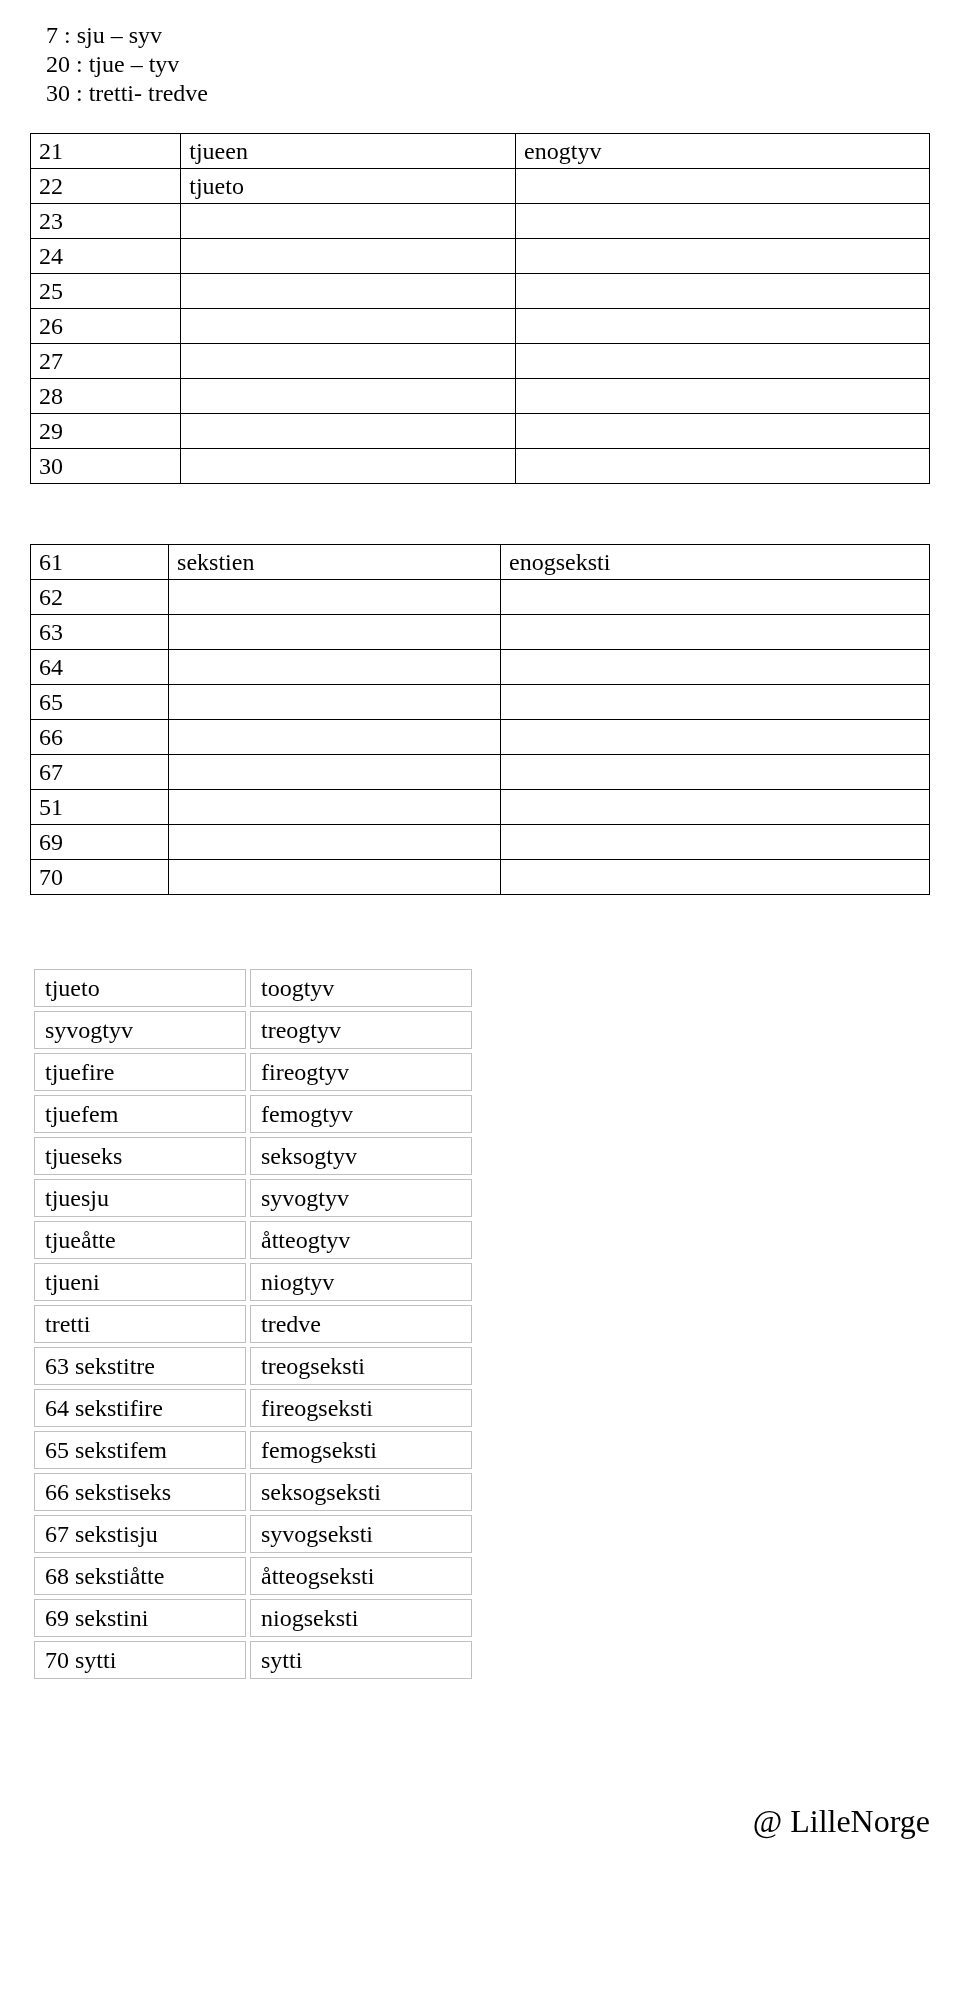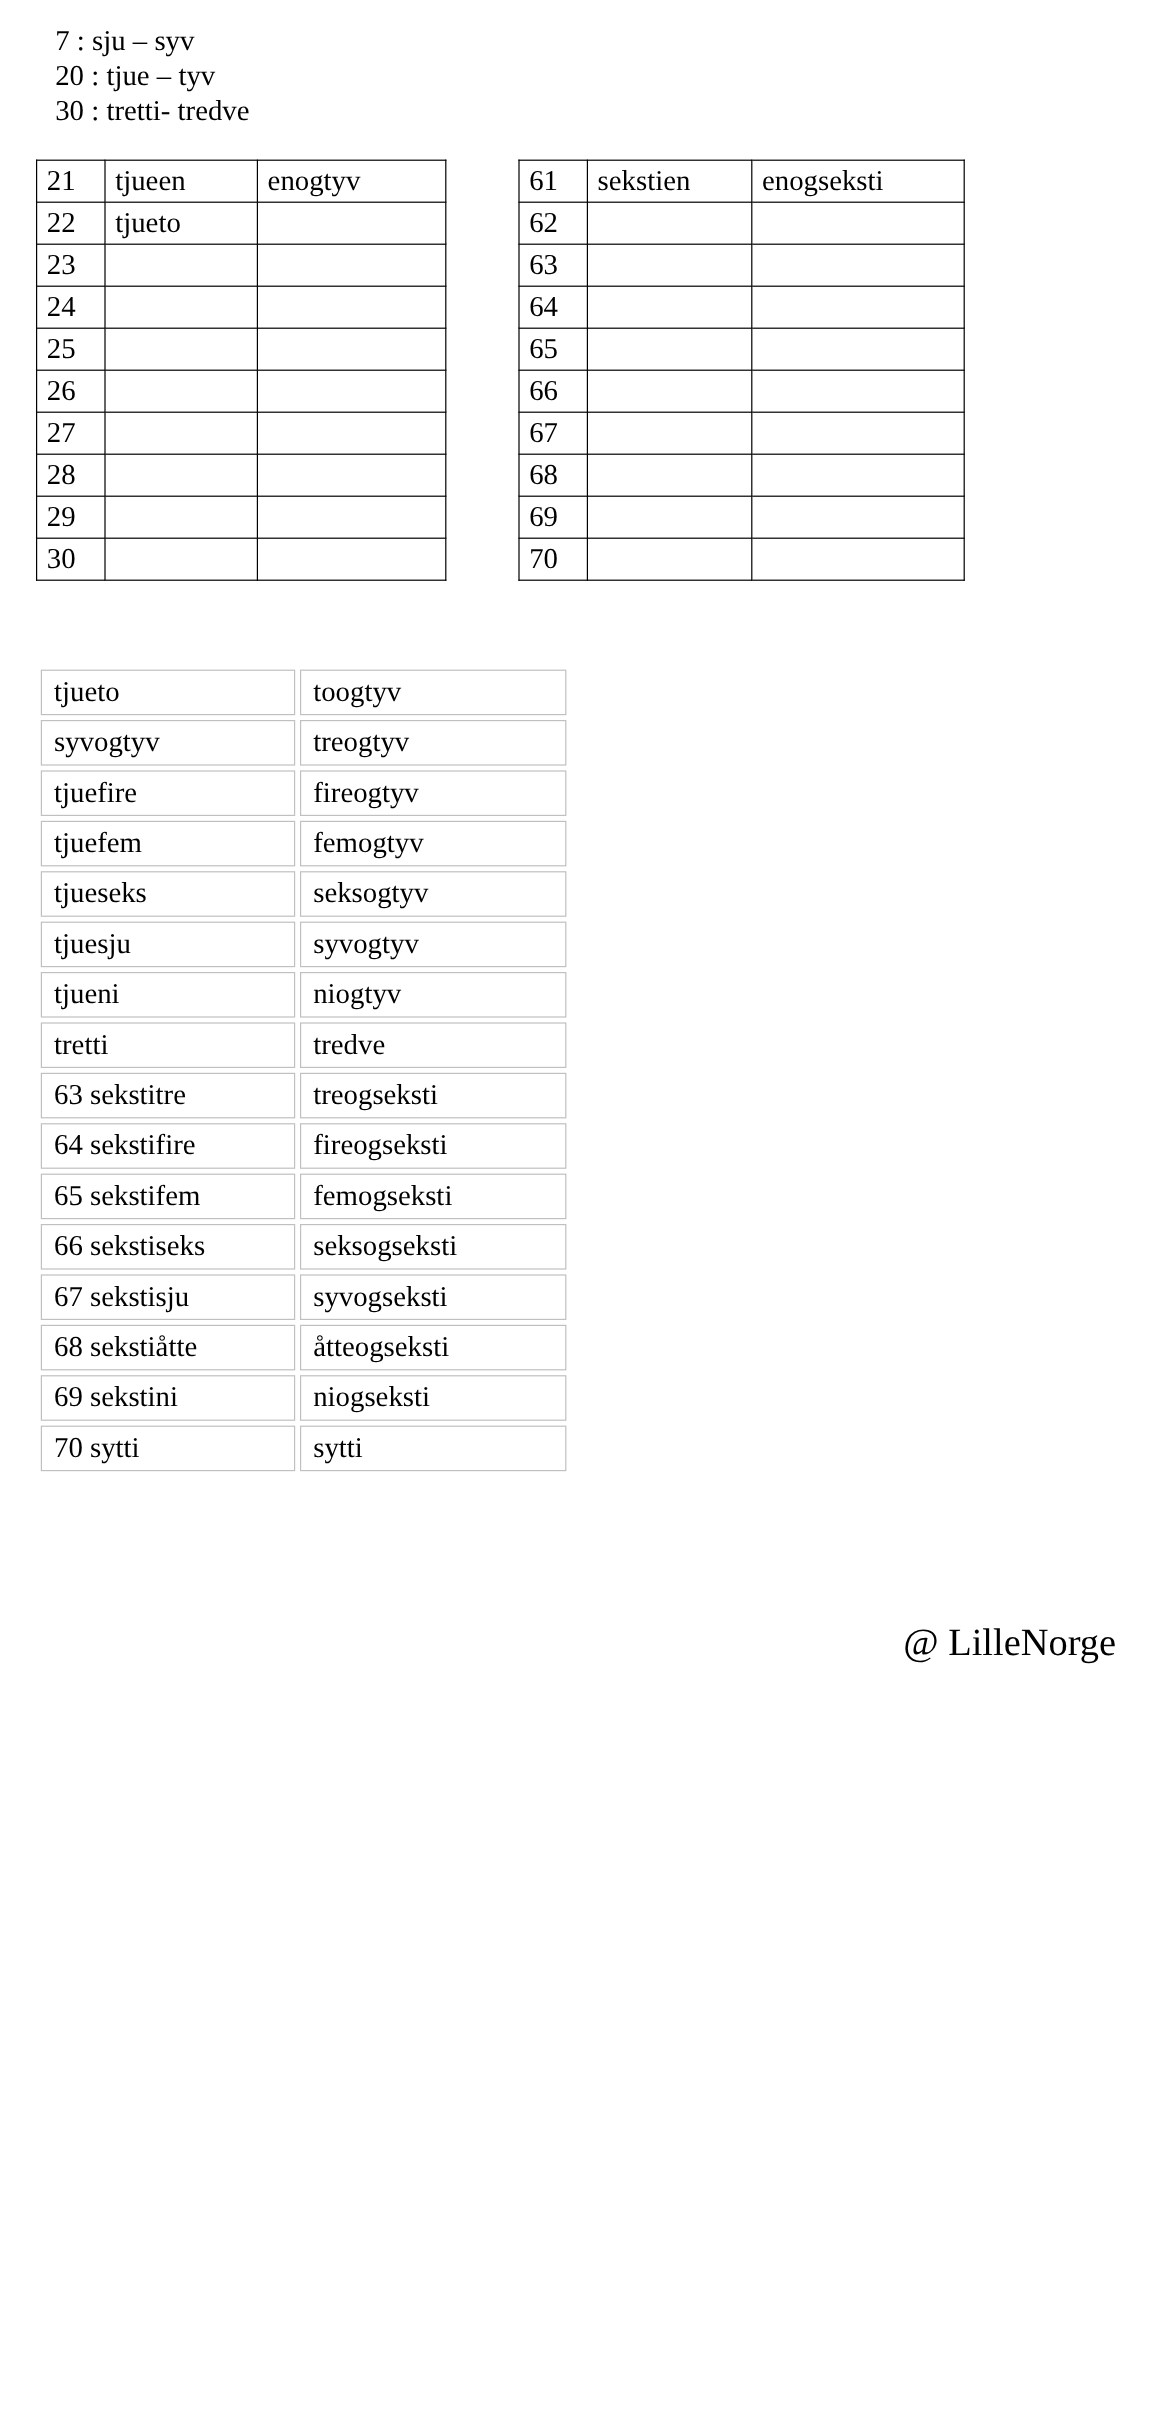--- a/index.html
+++ b/index.html
@@ -12,20 +12,21 @@
     box-sizing: border-box;
     background: #fff;
   }
   .intro-line {
     margin: 2px 16px;
   }
   .tables-row {
     display: flex;
     gap: 60px;
     margin-top: 26px;
+    flex-direction: column;
   }
   table {
     border-collapse: collapse;
   }
   .num-table td {
     border: 1px solid #000;
     padding: 2px 8px;
     height: 30px;
     vertical-align: middle;
   }
@@ -153,21 +154,21 @@
           <td class="col-num">66</td>
           <td class="col-a"></td>
           <td class="col-b"></td>
         </tr>
     <tr>
           <td class="col-num">67</td>
           <td class="col-a"></td>
           <td class="col-b"></td>
         </tr>
     <tr>
-          <td class="col-num">68</td>
+          <td class="col-num">51</td>
           <td class="col-a"></td>
           <td class="col-b"></td>
         </tr>
     <tr>
           <td class="col-num">69</td>
           <td class="col-a"></td>
           <td class="col-b"></td>
         </tr>
     <tr>
           <td class="col-num">70</td>
@@ -199,20 +200,24 @@
       </tr>
   <tr>
         <td class="wcol-a">tjueseks</td>
         <td class="wcol-b">seksogtyv</td>
       </tr>
   <tr>
         <td class="wcol-a">tjuesju</td>
         <td class="wcol-b">syvogtyv</td>
       </tr>
   <tr>
+        <td class="wcol-a">tjueåtte</td>
+        <td class="wcol-b">åtteogtyv</td>
+      </tr>
+  <tr>
         <td class="wcol-a">tjueni</td>
         <td class="wcol-b">niogtyv</td>
       </tr>
   <tr>
         <td class="wcol-a">tretti</td>
         <td class="wcol-b">tredve</td>
       </tr>
   <tr>
         <td class="wcol-a">63 sekstitre</td>
         <td class="wcol-b">treogseksti</td>

